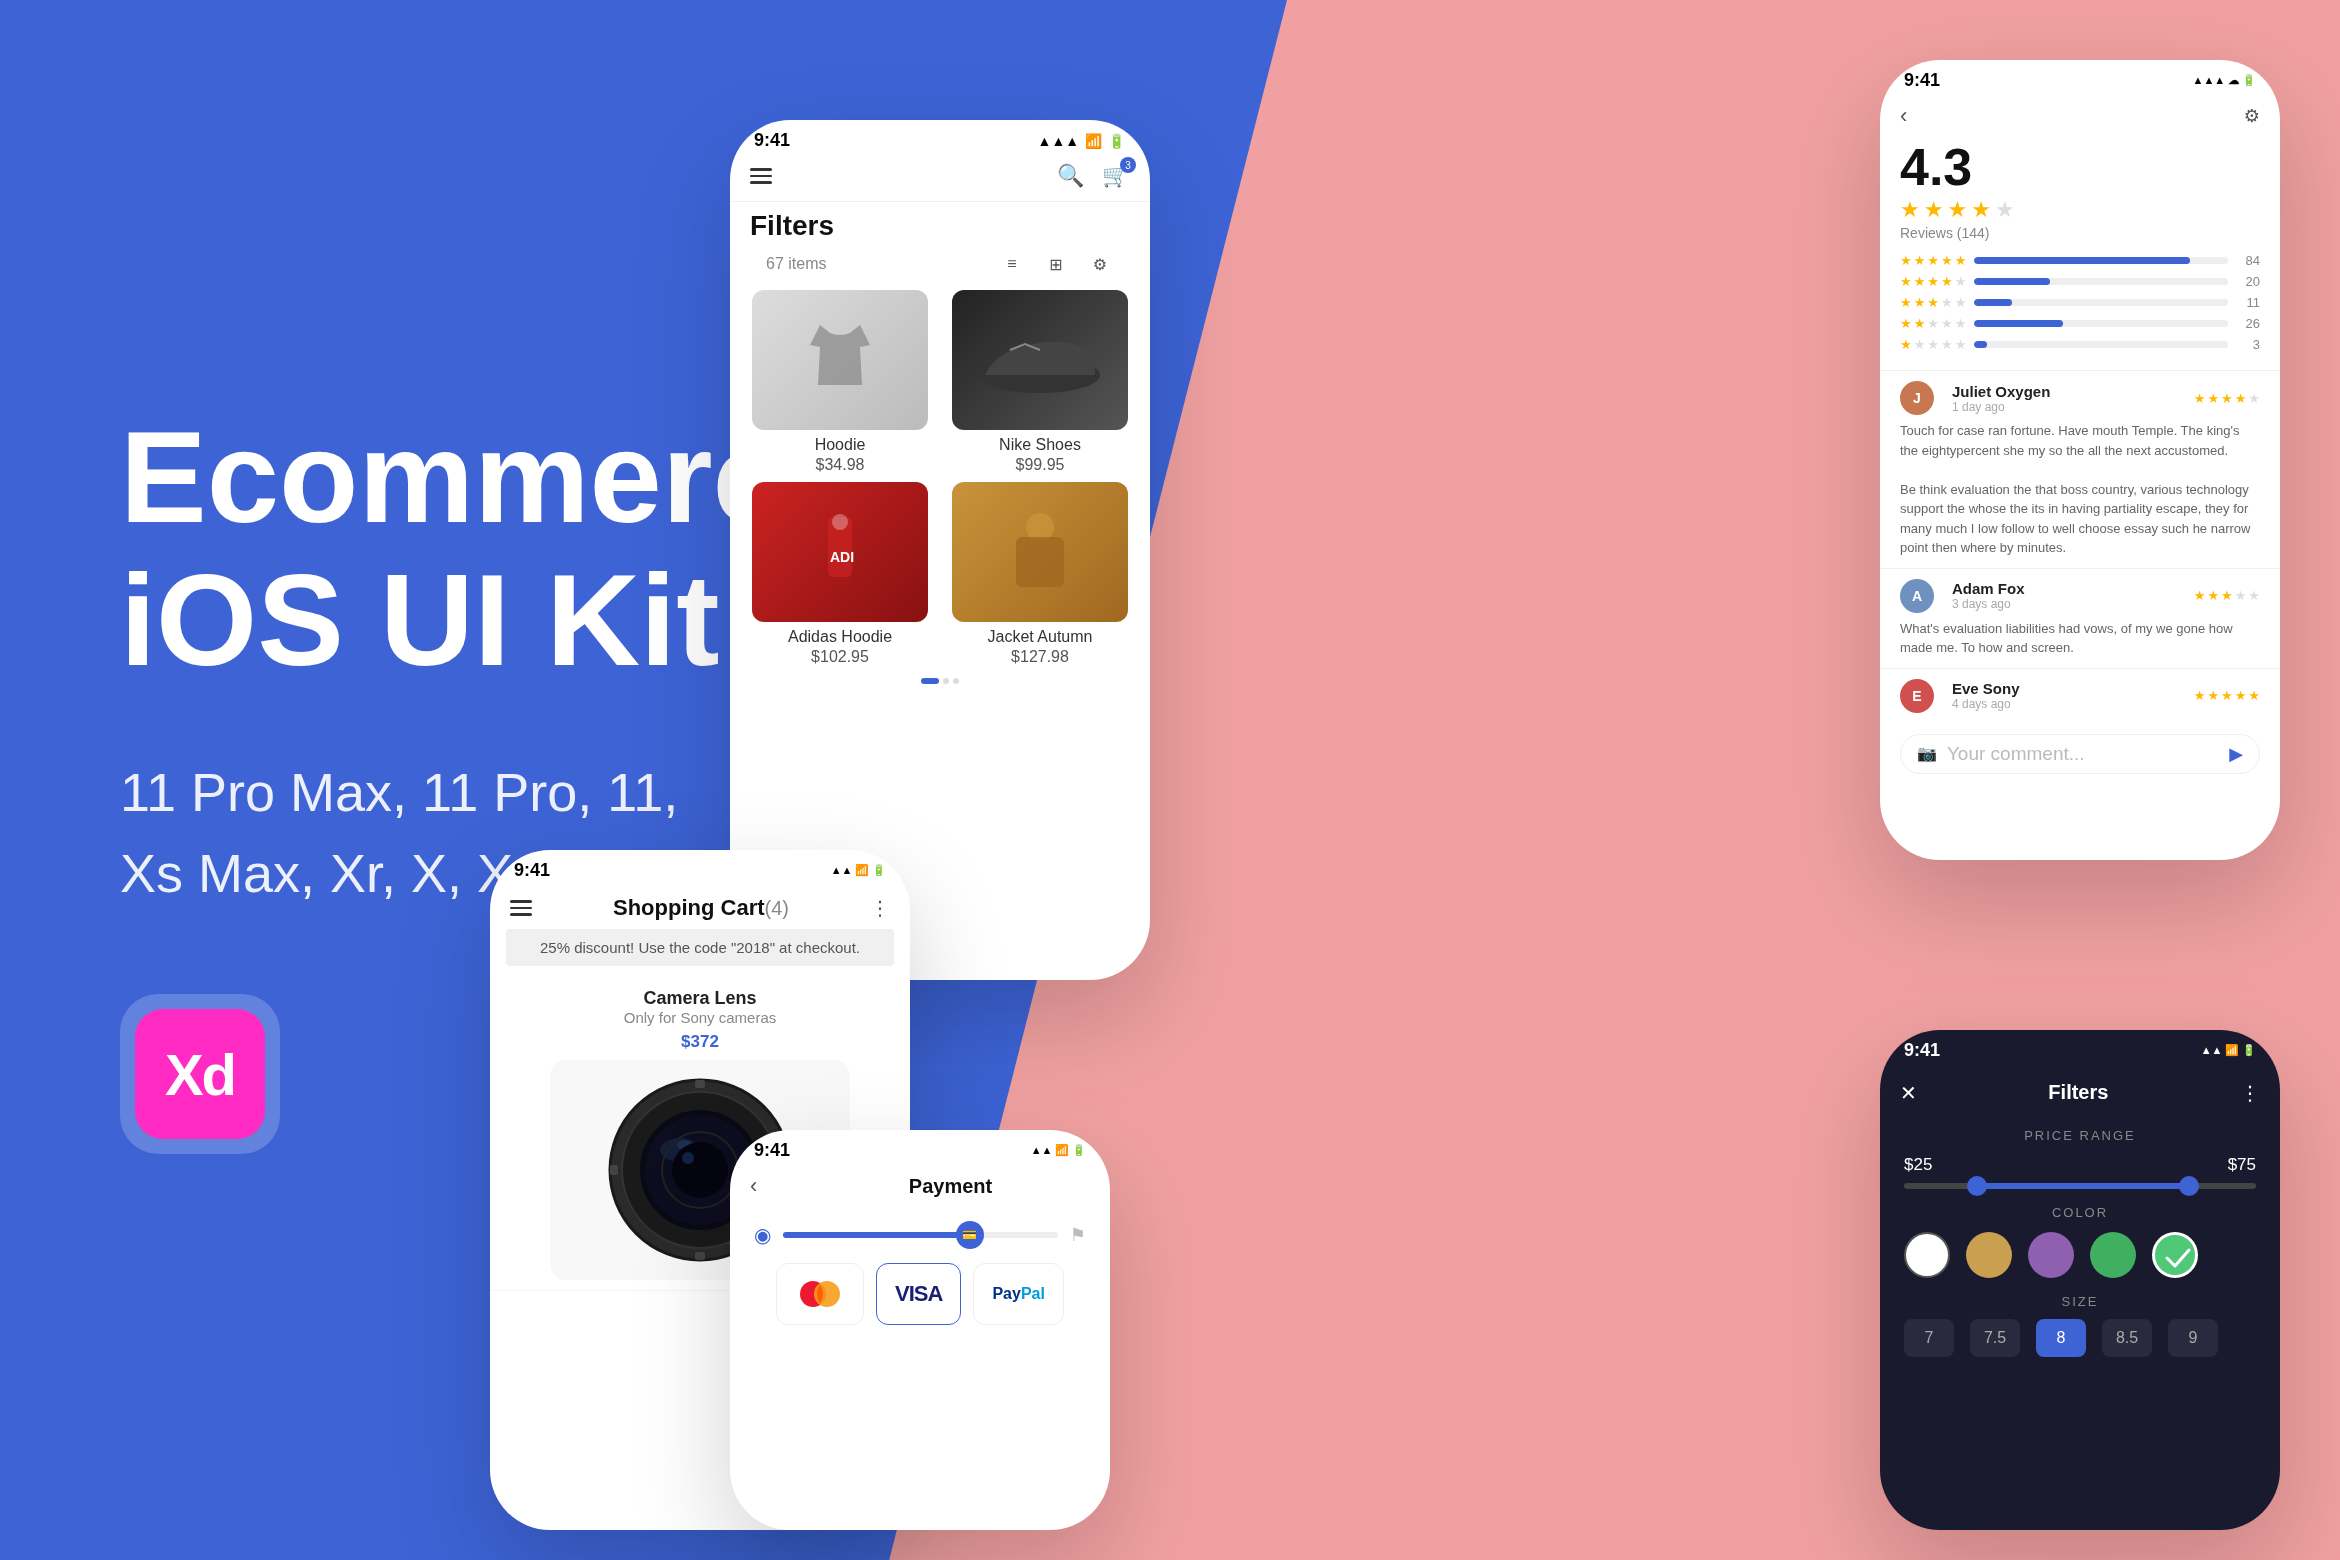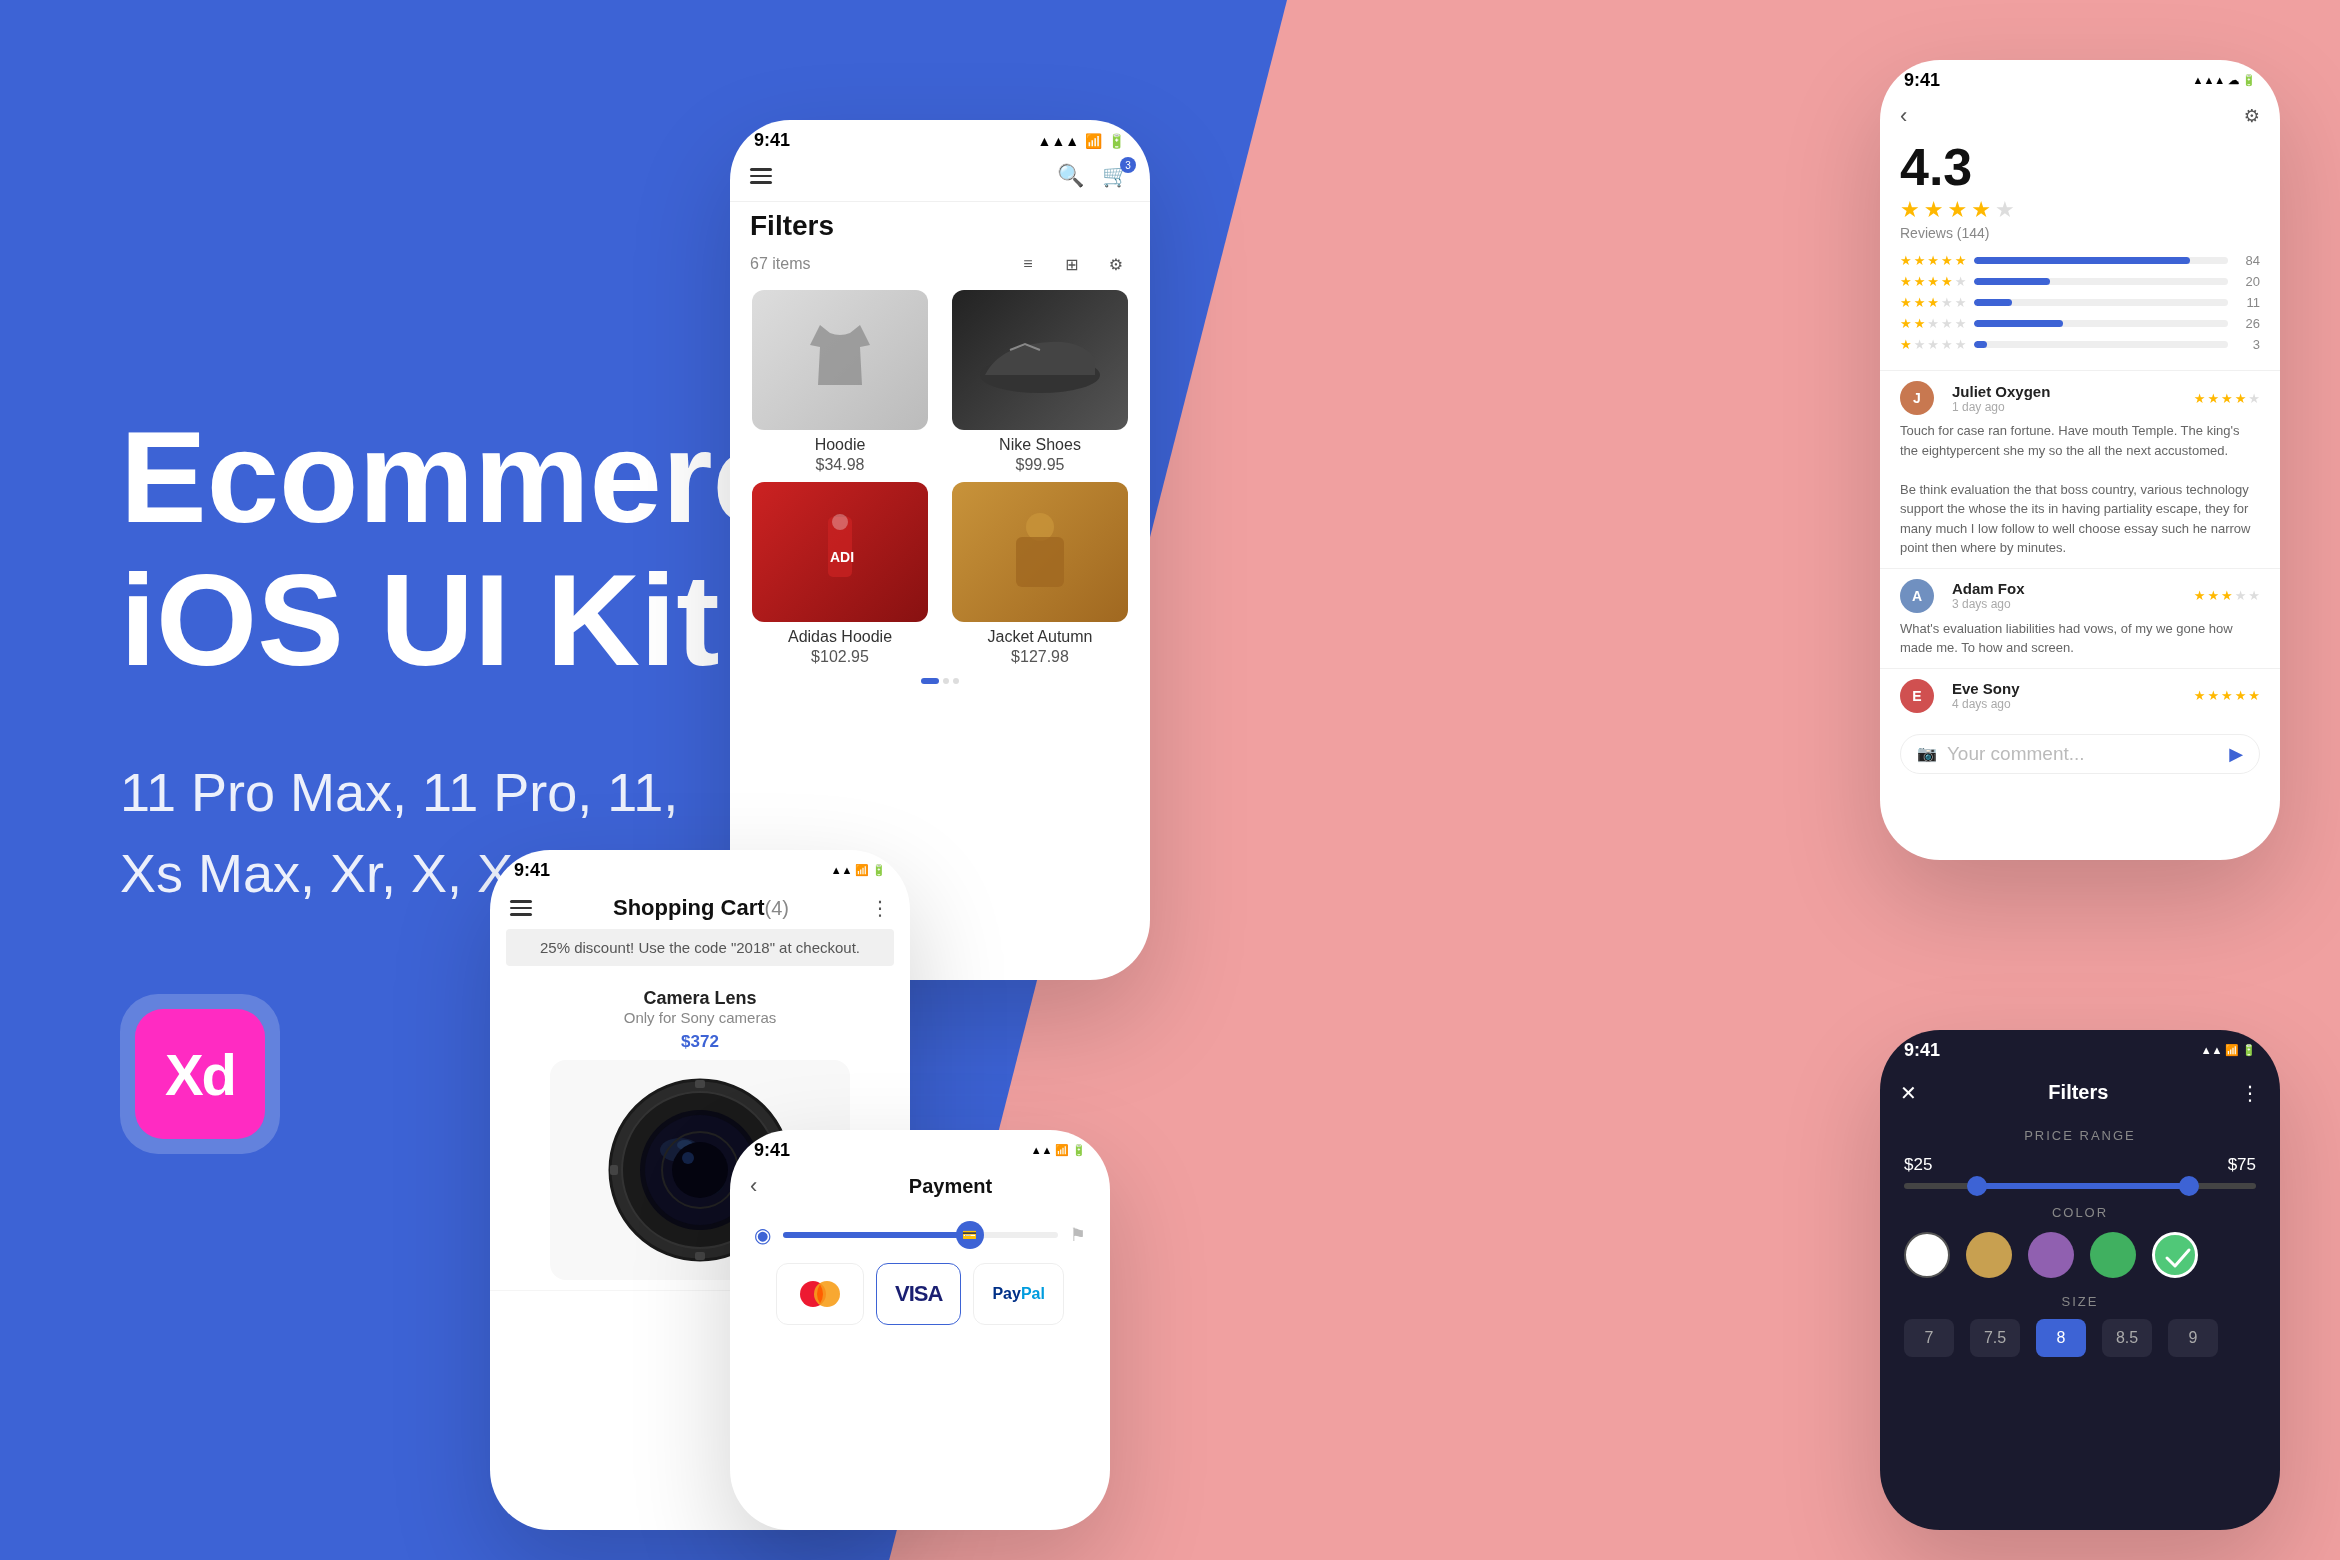--- a/index.html
+++ b/index.html
@@ -121,21 +121,21 @@
       font-size: 28px;
       font-weight: 700;
       color: #111;
       padding: 0 20px;
       margin-top: 8px;
     }
     .products-toolbar {
       display: flex;
       justify-content: space-between;
       align-items: center;
-      padding: 8px 20px;
+      padding: 8px 36px;
     }
     .products-count {
       font-size: 16px;
       color: #888;
     }
     .toolbar-icons {
       display: flex;
       gap: 16px;
     }
     .toolbar-icon {

